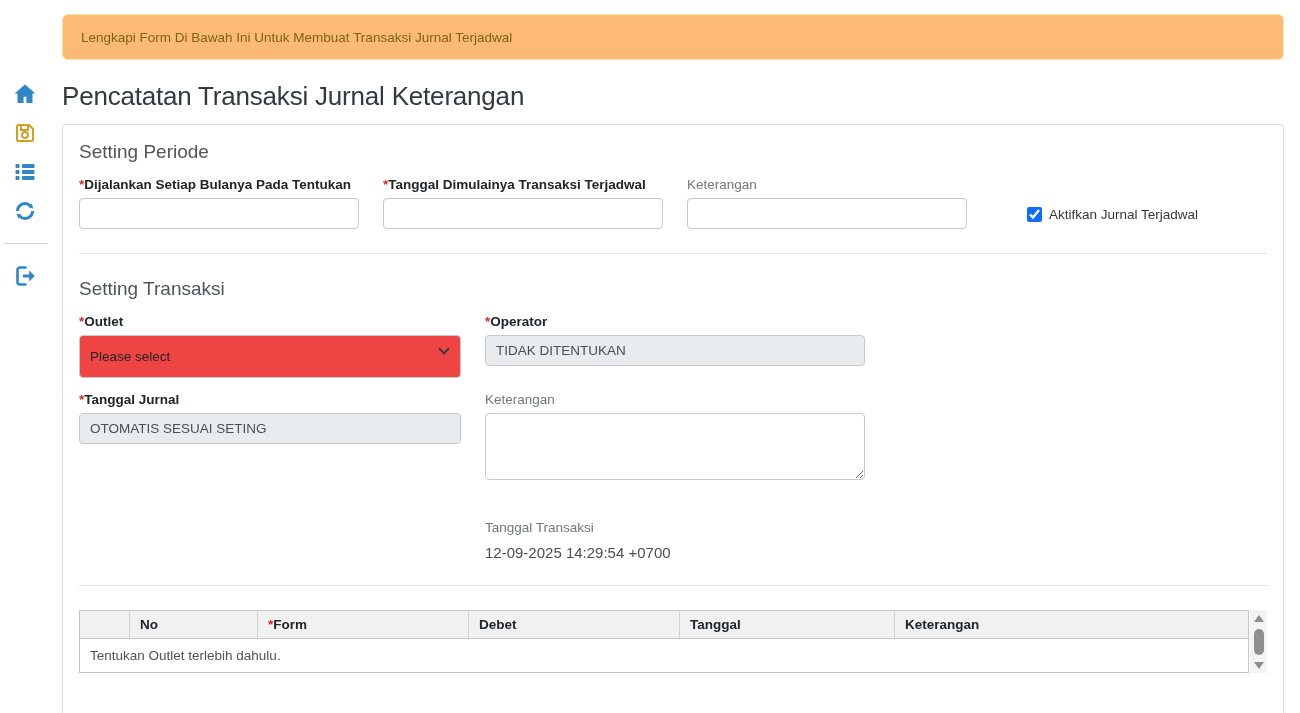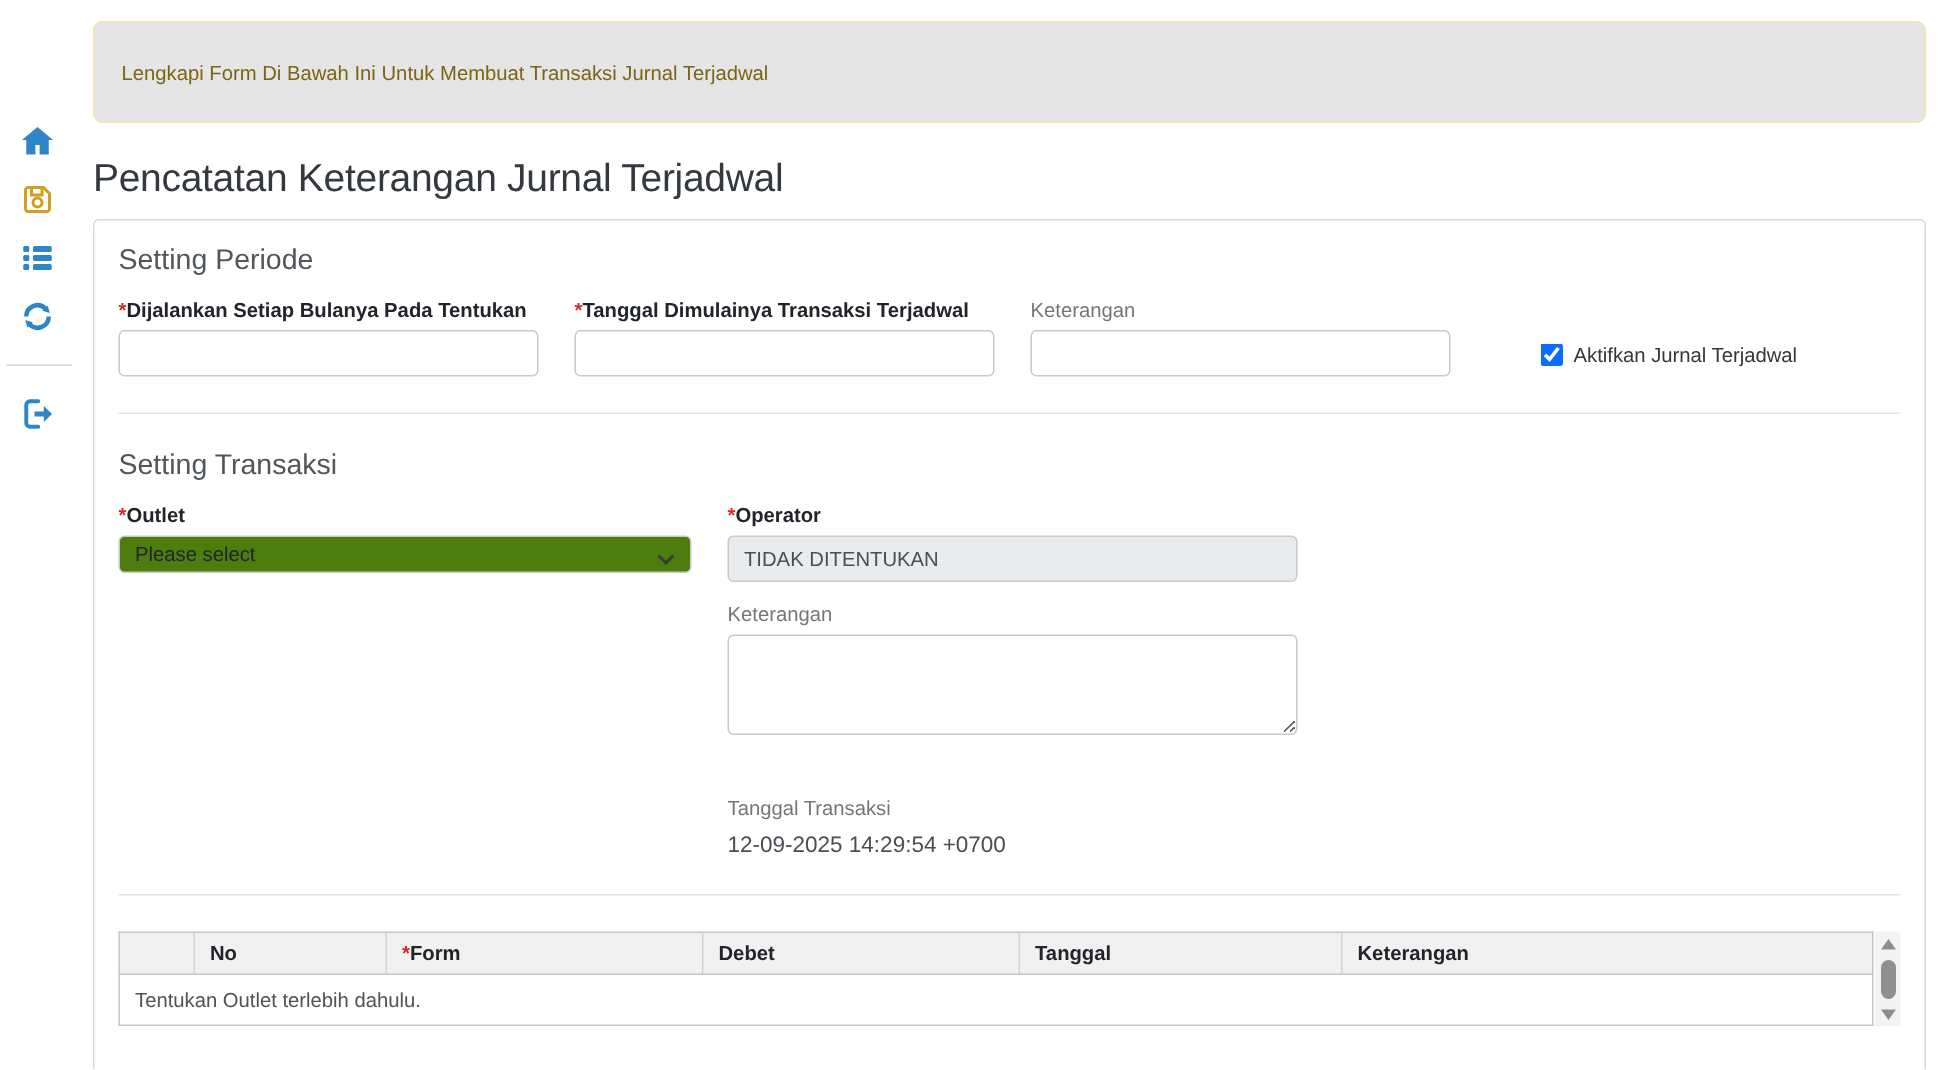--- a/index.html
+++ b/index.html
@@ -11,21 +11,21 @@
   
   .sidebar { width:62px; flex:0 0 62px; padding:82px 0 0 13px; }
   .side-icon { display:block; width:24px; height:24px; margin-bottom:15px;
     cursor:pointer; background:none; border:none; padding:0; }
   .side-icon svg { width:24px; height:24px; display:block; }
   .side-divider { width:44px; height:1px; background:#d6d6d6; margin:20px 0 20px -9px; }
 
   
   .main { flex:1; padding:14px 16px 0 0; }
 
-  .banner { height:68px; background:#e5e5e5; border:1px solid #f3e5ae; border-radius:6px;
+  .banner { height:46px; background:#fdba74; border:1px solid #f3e5ae; border-radius:6px;
     display:flex; align-items:center; padding:16px 18px; }
   .banner-text { font-size:13.5px; color:#7c6414; }
 
   .page-title { font-size:26px; font-weight:500; color:#33393f; letter-spacing:-0.2px;
     margin:21px 0 12px 0; }
 
   .card { background:#fff; border:1px solid #d9d9d9; border-radius:4px;
     padding:16px 16px 60px 16px; min-height:600px; }
 
   .section-title { font-size:19px; font-weight:400; color:#51565a; margin-bottom:14px; }
@@ -51,22 +51,22 @@
 
   
   .st-grid { display:grid; grid-template-columns:382px 380px; column-gap:24px; row-gap:14px; }
   .f-outlet { grid-column:1; grid-row:1; }
   .f-operator { grid-column:2; grid-row:1; }
   .f-tjurnal { grid-column:1; grid-row:2; align-self:start; }
   .f-ket { grid-column:2; grid-row:2; }
   .f-ttrans { grid-column:2; grid-row:3; margin-top:22px; }
 
   .select-wrap { position:relative; }
-  .select-input { width:100%; height:25px; border:1px solid #c9c9c9; border-radius:4px;
-    padding:4px 30px 4px 10px; font-size:13.5px; color:#212529; background:#4d7c0f;
+  .select-input { width:100%; height:43px; border:1px solid #c9c9c9; border-radius:4px;
+    padding:4px 30px 4px 10px; font-size:13.5px; color:#212529; background:#ef4444;
     appearance:none; -webkit-appearance:none; cursor:pointer; outline:none;
     font-family:"Liberation Sans","DejaVu Sans",sans-serif; }
   .select-chevron { position:absolute; right:13px; top:10px; width:8px; height:8px;
     border-right:2px solid #3a3a3a; border-bottom:2px solid #3a3a3a;
     transform:rotate(45deg); pointer-events:none; }
 
   .textarea-input { width:100%; height:67px; border:1px solid #c9c9c9; border-radius:4px;
     padding:6px 10px; font-size:13.5px; color:#495057; resize:both; outline:none;
     font-family:"Liberation Sans","DejaVu Sans",sans-serif; }
 
@@ -153,21 +153,21 @@
       </span>
     </button>
   </nav>
 
   <main class="main">
 
     <div class="banner">
       <span class="banner-text">Lengkapi Form Di Bawah Ini Untuk Membuat Transaksi Jurnal Terjadwal</span>
     </div>
 
-    <h1 class="page-title">Pencatatan Keterangan Jurnal Terjadwal</h1>
+    <h1 class="page-title">Pencatatan Transaksi Jurnal Keterangan</h1>
 
     <div class="card">
 
       <section>
         <h2 class="section-title">Setting Periode</h2>
         <div class="sp-row">
           <div class="sp-field">
             <label class="field-label lbl-required"><span class="req">*</span><span>Dijalankan Setiap Bulanya Pada Tentukan</span></label>
             <input type="text" class="text-input" style="">
           </div>
@@ -196,20 +196,24 @@
             <div class="select-wrap">
               <select class="select-input">
                 <option>Please select</option>
               </select>
               <span class="select-chevron"></span>
             </div>
           </div>
           <div class="f-operator">
             <label class="field-label lbl-required"><span class="req">*</span><span>Operator</span></label>
             <input type="text" class="text-input" disabled="" value="TIDAK DITENTUKAN" style="">
+          </div>
+          <div class="f-tjurnal">
+            <label class="field-label lbl-required"><span class="req">*</span><span>Tanggal Jurnal</span></label>
+            <input type="text" class="text-input" disabled="" value="OTOMATIS SESUAI SETING" style="">
           </div>
           <div class="f-ket">
             <label class="field-label lbl-optional">Keterangan</label>
             <textarea class="textarea-input" style=""></textarea>
           </div>
           <div class="f-ttrans">
             <div class="ts-label">Tanggal Transaksi</div>
             <div class="ts-value">12-09-2025 14:29:54 +0700</div>
           </div>
         </div>

